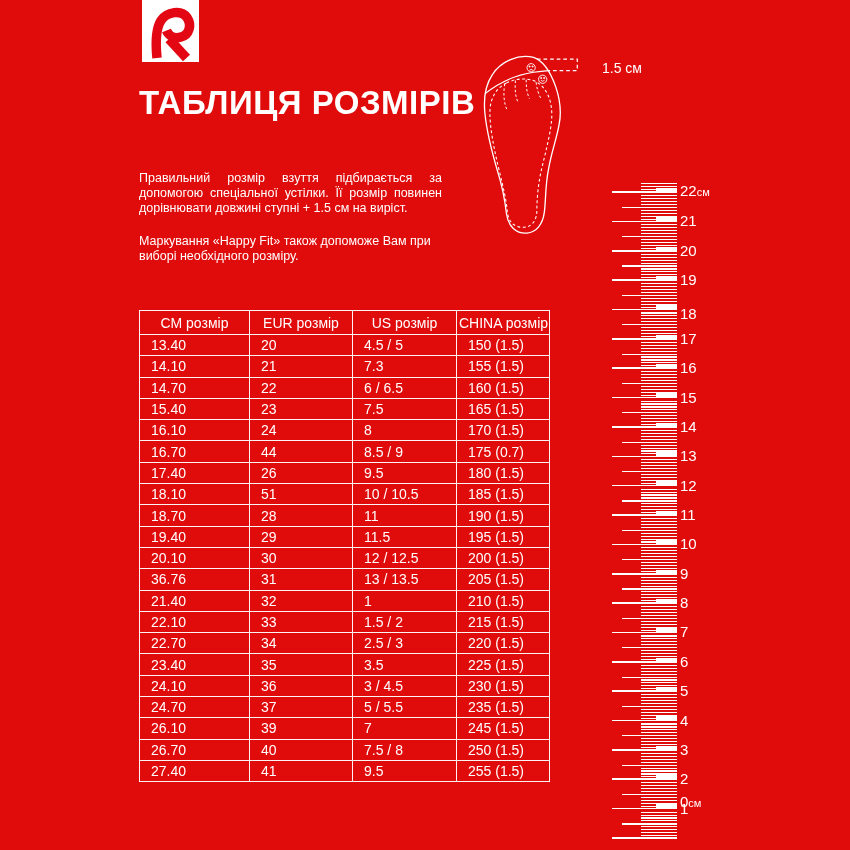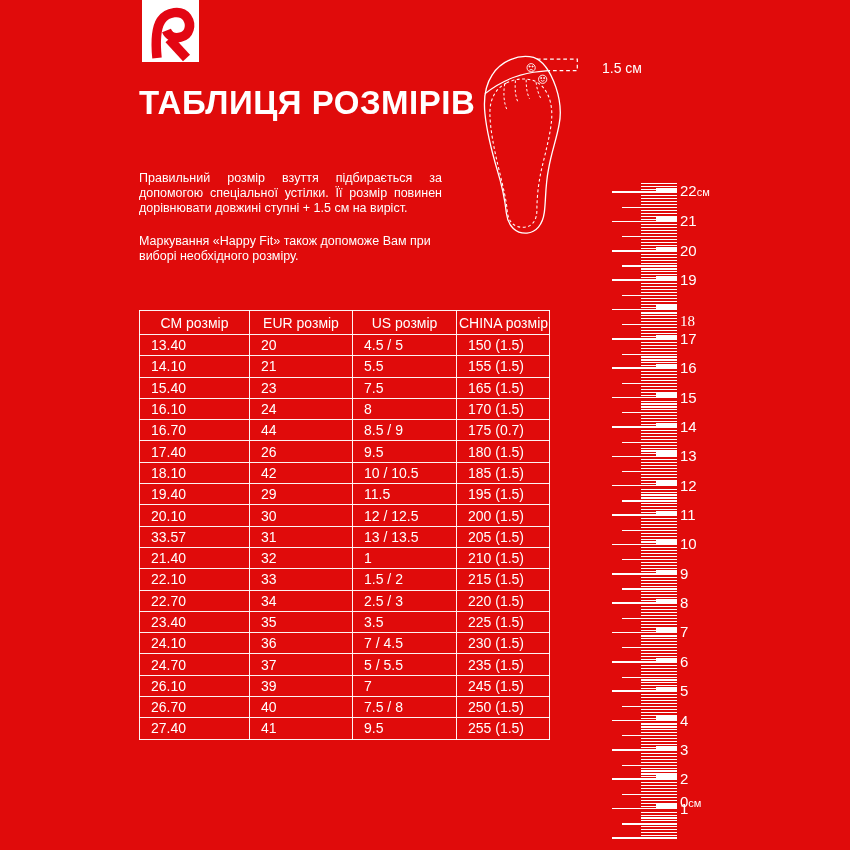--- a/index.html
+++ b/index.html
@@ -139,22 +139,28 @@
       <tbody>
         <tr>
           <td>13.40</td>
           <td>20</td>
           <td>4.5 / 5</td>
           <td>150 (1.5)</td>
         </tr>
         <tr>
           <td>14.10</td>
           <td>21</td>
-          <td>5.5</td>
+          <td>7.3</td>
           <td>155 (1.5)</td>
+        </tr>
+        <tr>
+          <td>14.70</td>
+          <td>22</td>
+          <td>6 / 6.5</td>
+          <td>160 (1.5)</td>
         </tr>
         <tr>
           <td>15.40</td>
           <td>23</td>
           <td>7.5</td>
           <td>165 (1.5)</td>
         </tr>
         <tr>
           <td>16.10</td>
           <td>24</td>
@@ -168,38 +174,44 @@
           <td>175 (0.7)</td>
         </tr>
         <tr>
           <td>17.40</td>
           <td>26</td>
           <td>9.5</td>
           <td>180 (1.5)</td>
         </tr>
         <tr>
           <td>18.10</td>
-          <td>42</td>
+          <td>51</td>
           <td>10 / 10.5</td>
           <td>185 (1.5)</td>
+        </tr>
+        <tr>
+          <td>18.70</td>
+          <td>28</td>
+          <td>11</td>
+          <td>190 (1.5)</td>
         </tr>
         <tr>
           <td>19.40</td>
           <td>29</td>
           <td>11.5</td>
           <td>195 (1.5)</td>
         </tr>
         <tr>
           <td>20.10</td>
           <td>30</td>
           <td>12 / 12.5</td>
           <td>200 (1.5)</td>
         </tr>
         <tr>
-          <td>33.57</td>
+          <td>36.76</td>
           <td>31</td>
           <td>13 / 13.5</td>
           <td>205 (1.5)</td>
         </tr>
         <tr>
           <td>21.40</td>
           <td>32</td>
           <td>1</td>
           <td>210 (1.5)</td>
         </tr>
@@ -217,21 +229,21 @@
         </tr>
         <tr>
           <td>23.40</td>
           <td>35</td>
           <td>3.5</td>
           <td>225 (1.5)</td>
         </tr>
         <tr>
           <td>24.10</td>
           <td>36</td>
-          <td>7 / 4.5</td>
+          <td>3 / 4.5</td>
           <td>230 (1.5)</td>
         </tr>
         <tr>
           <td>24.70</td>
           <td>37</td>
           <td>5 / 5.5</td>
           <td>235 (1.5)</td>
         </tr>
         <tr>
           <td>26.10</td>
@@ -465,21 +477,21 @@
       <div class="tick mm" style="top: 173.008px;"></div>
       <div class="tick mm" style="top: 170.072px;"></div>
       <div class="tick mm" style="top: 167.136px;"></div>
       <div class="tick half" style="top: 164.2px;"></div>
       <div class="tick mm" style="top: 161.264px;"></div>
       <div class="tick mm" style="top: 158.328px;"></div>
       <div class="tick mm" style="top: 155.392px;"></div>
       <div class="tick mm" style="top: 152.456px;"></div>
       <div class="tick cm" style="top: 148.72px;"></div>
       <div class="tick bar" style="top: 145.32px;"></div>
-      <div class="cm-label" style="top: 162px; font-family: Liberation Serif, serif;"><span>18</span></div>
+      <div class="cm-label" style="top: 154px;"><span>18</span></div>
       <div class="tick mm" style="top: 146.584px;"></div>
       <div class="tick mm" style="top: 143.648px;"></div>
       <div class="tick mm" style="top: 140.712px;"></div>
       <div class="tick mm" style="top: 137.776px;"></div>
       <div class="tick half" style="top: 134.84px;"></div>
       <div class="tick mm" style="top: 131.904px;"></div>
       <div class="tick mm" style="top: 128.968px;"></div>
       <div class="tick mm" style="top: 126.032px;"></div>
       <div class="tick mm" style="top: 123.096px;"></div>
       <div class="tick cm" style="top: 119.36px;"></div>

